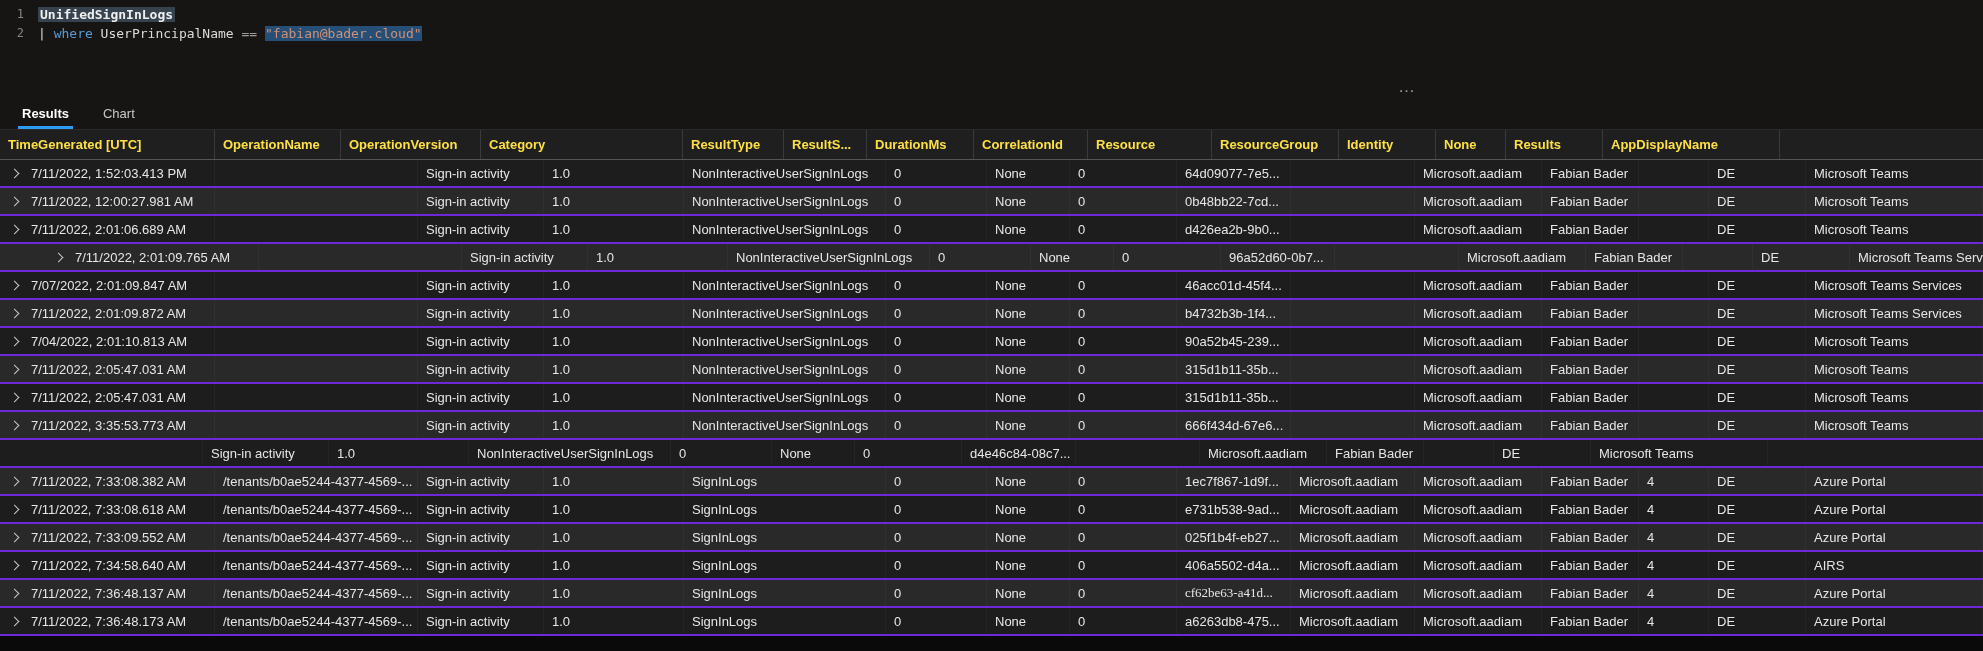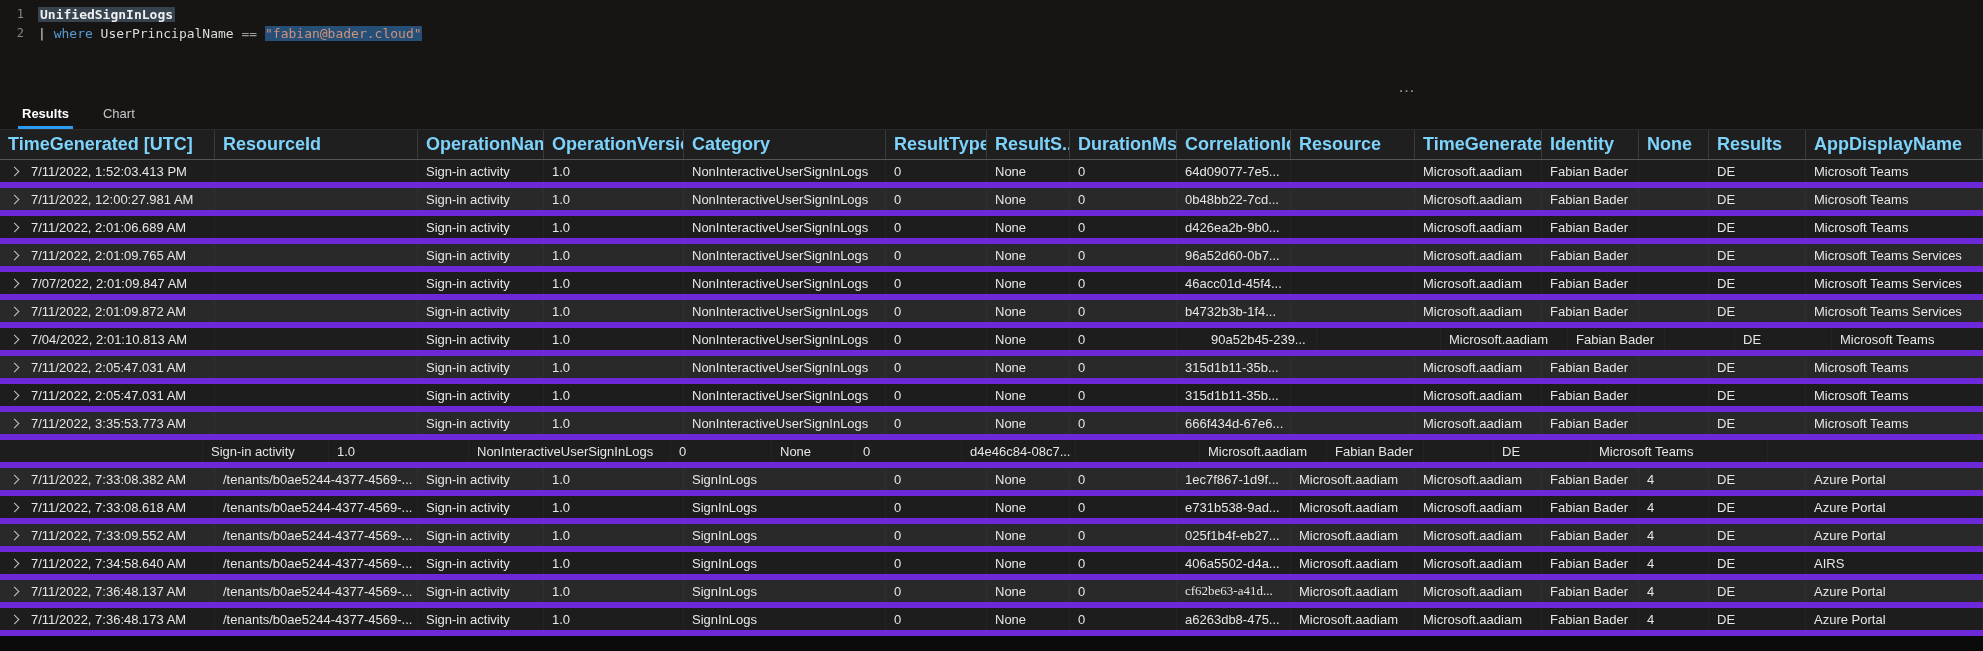--- a/index.html
+++ b/index.html
@@ -35,24 +35,24 @@
   .tab { display:flex; align-items:center; padding:0 4px; margin-right:26px;
          font-size:13px; color:#c8c8c8; position:relative; cursor:pointer; }
   .tab.active { color:#ffffff; font-weight:bold; }
   .tab.active::after { content:""; position:absolute; left:0; right:0; bottom:0;
                        height:3px; background:#2b9cf2; }
 
   
   .grid { width:1983px; }
   .gridhead { display:flex; height:30px; background:#1f1f1f;
               border-bottom:1px solid #555; align-items:stretch; }
-  .hcell { font-weight:bold; font-size:18px; color:#7dd3fc; padding:0 8px;
+  .hcell { font-weight:bold; font-size:13px; color:#fde047; padding:0 8px;
            border-right:1px solid #3a3a3a; display:flex; align-items:center;
            overflow:hidden; white-space:nowrap; flex:none; cursor:pointer; }
-  .row { display:flex; height:28px; border-bottom:6px solid #6d28d9; align-items:stretch; }
+  .row { display:flex; height:28px; border-bottom:2px solid #6d28d9; align-items:stretch; }
   .row.odd  { background:#1d1d1d; }
   .row.even { background:#292929; }
   .cell { padding:0 8px; font-size:13px; color:#e6e6e6; white-space:nowrap; overflow:hidden;
           display:flex; align-items:center; flex:none;
           border-right:1px solid rgba(255,255,255,0.035); }
   .chev { width:7px; height:7px; border-right:1.6px solid #c8c8c8;
           border-bottom:1.6px solid #c8c8c8; transform:rotate(-45deg);
           margin:0 13px 0 3px; flex:none; cursor:pointer; }
   .bottomstrip { height:15px; background:#0a0a0a; }
 </style>
@@ -77,30 +77,29 @@
 </div>
 
 <div class="tabbar">
   <div class="tab active">Results</div>
   <div class="tab">Chart</div>
 </div>
 
 <div class="grid">
   <div class="gridhead" id="grid-head">
       <div class="hcell" style="width: 215px;">TimeGenerated [UTC]</div>
-      <div class="hcell" style="width: 203px;">ResourceId</div>
       <div class="hcell" style="width: 126px;">OperationName</div>
       <div class="hcell" style="width: 140px;">OperationVersion</div>
       <div class="hcell" style="width: 202px;">Category</div>
       <div class="hcell" style="width: 101px;">ResultType</div>
       <div class="hcell" style="width: 83px;">ResultS...</div>
       <div class="hcell" style="width: 107px;">DurationMs</div>
       <div class="hcell" style="width: 114px;">CorrelationId</div>
       <div class="hcell" style="width: 124px;">Resource</div>
-      <div class="hcell" style="width: 127px;">TimeGenerated</div>
+      <div class="hcell" style="width: 127px;">ResourceGroup</div>
       <div class="hcell" style="width: 97px;">Identity</div>
       <div class="hcell" style="width: 70px;">None</div>
       <div class="hcell" style="width: 97px;">Results</div>
       <div class="hcell" style="width: 177px;">AppDisplayName</div>
     </div>
   <div id="grid-body">
       <div class="row odd">
         <div class="cell" style="width: 215px;">
           <span class="chev"></span>
           <span>7/11/2022, 1:52:03.413 PM</span>
@@ -154,21 +153,21 @@
         <div class="cell" style="width: 107px;">0</div>
         <div class="cell" style="width: 114px;">d426ea2b-9b0...</div>
         <div class="cell" style="width: 124px;"></div>
         <div class="cell" style="width: 127px;">Microsoft.aadiam</div>
         <div class="cell" style="width: 97px;">Fabian Bader</div>
         <div class="cell" style="width: 70px;"></div>
         <div class="cell" style="width: 97px;">DE</div>
         <div class="cell" style="width: 177px;">Microsoft Teams</div>
       </div>
       <div class="row even">
-        <div class="cell" style="width: 215px;">
+        <div class="cell" style="width: 215px; margin-left: 44px;">
           <span class="chev"></span>
           <span>7/11/2022, 2:01:09.765 AM</span>
         </div>
         <div class="cell" style="width: 203px;"></div>
         <div class="cell" style="width: 126px;">Sign-in activity</div>
         <div class="cell" style="width: 140px;">1.0</div>
         <div class="cell" style="width: 202px;">NonInteractiveUserSignInLogs</div>
         <div class="cell" style="width: 101px;">0</div>
         <div class="cell" style="width: 83px;">None</div>
         <div class="cell" style="width: 107px;">0</div>
@@ -225,21 +224,21 @@
           <span class="chev"></span>
           <span>7/04/2022, 2:01:10.813 AM</span>
         </div>
         <div class="cell" style="width: 203px;"></div>
         <div class="cell" style="width: 126px;">Sign-in activity</div>
         <div class="cell" style="width: 140px;">1.0</div>
         <div class="cell" style="width: 202px;">NonInteractiveUserSignInLogs</div>
         <div class="cell" style="width: 101px;">0</div>
         <div class="cell" style="width: 83px;">None</div>
         <div class="cell" style="width: 107px;">0</div>
-        <div class="cell" style="width: 114px; margin-left: 26px;">90a52b45-239...</div>
+        <div class="cell" style="width: 114px;">90a52b45-239...</div>
         <div class="cell" style="width: 124px;"></div>
         <div class="cell" style="width: 127px;">Microsoft.aadiam</div>
         <div class="cell" style="width: 97px;">Fabian Bader</div>
         <div class="cell" style="width: 70px;"></div>
         <div class="cell" style="width: 97px;">DE</div>
         <div class="cell" style="width: 177px;">Microsoft Teams</div>
       </div>
       <div class="row even">
         <div class="cell" style="width: 215px;">
           <span class="chev"></span>

